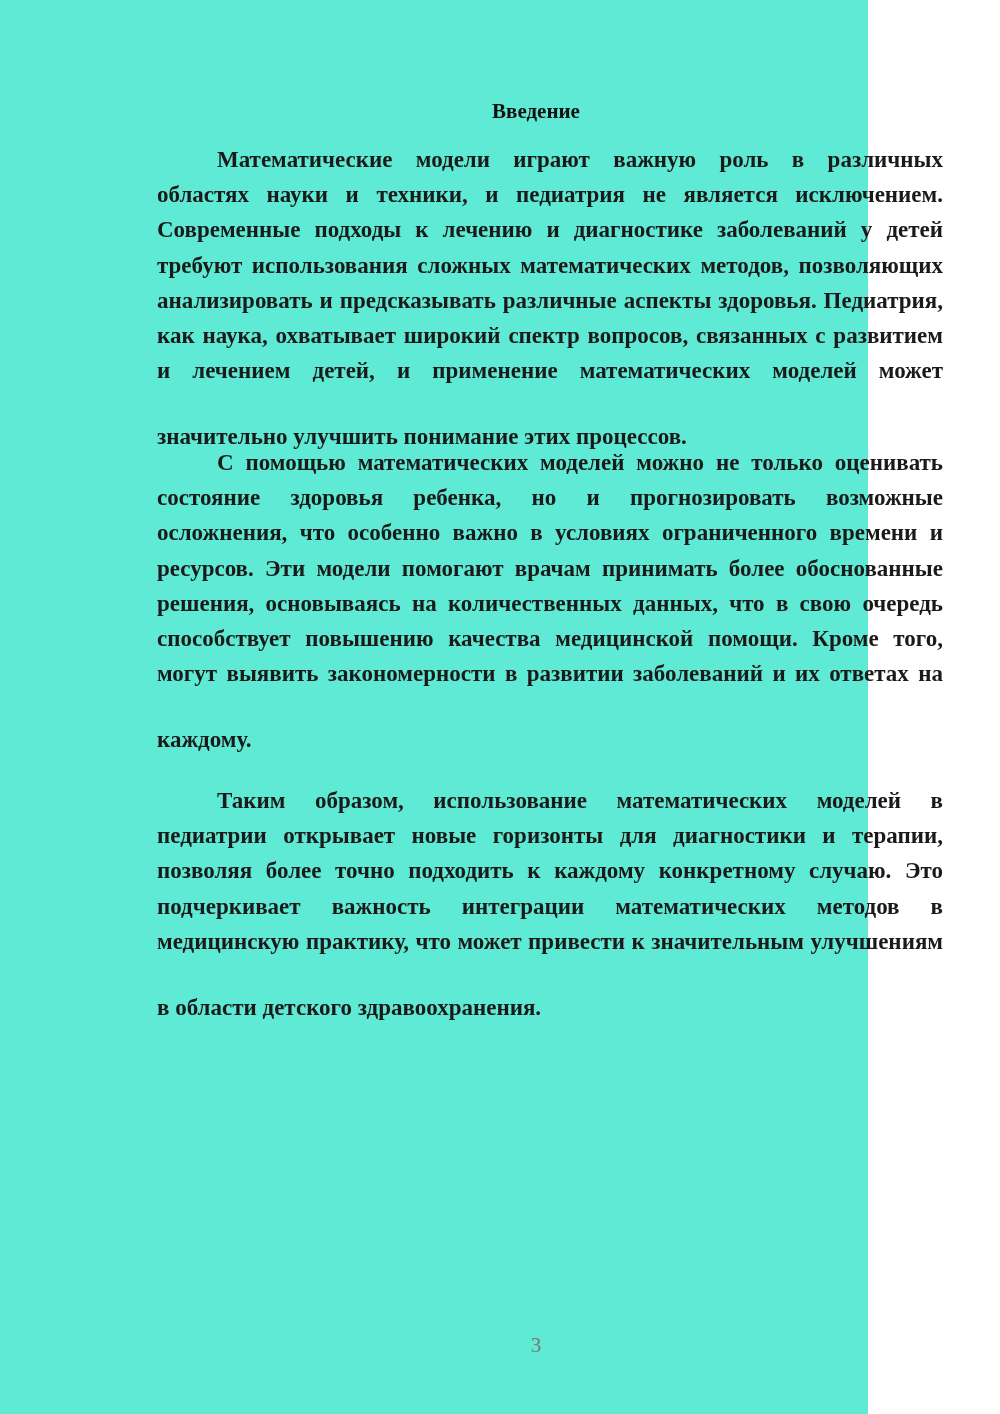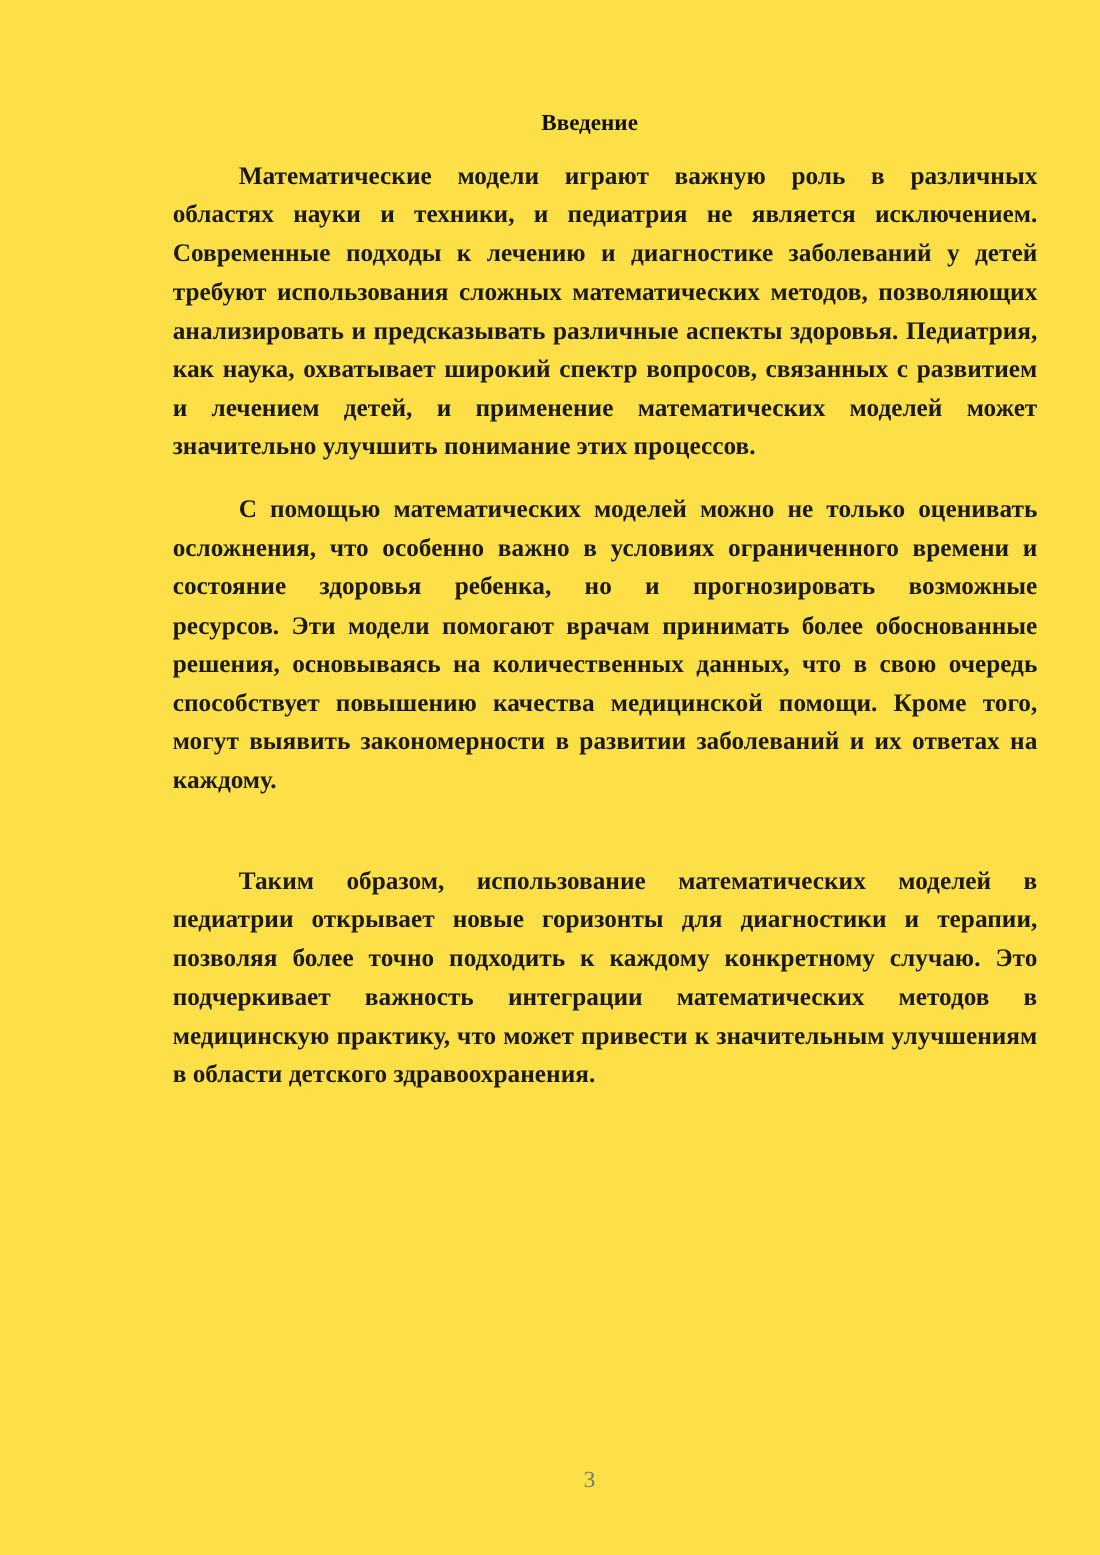--- a/index.html
+++ b/index.html
@@ -11,23 +11,23 @@
       width: 1000px;
       height: 1414px;
       position: relative;
       overflow: hidden;
       font-family: "Liberation Serif", "DejaVu Serif", serif;
       color: #1a1a1a;
     }
     .page {
       position: absolute;
       left: 0; top: 0;
-      width: 1000px;
+      width: 868px;
       height: 1414px;
-      background: #fde047;
+      background: #5eead4;
     }
     .heading {
       position: absolute;
       top: 97px;
       left: 0;
       width: 1072px;
       text-align: center;
       font-weight: bold;
       font-size: 21px;
       line-height: 28px;
@@ -47,20 +47,21 @@
       white-space: nowrap;
       text-align: justify;
       text-align-last: justify;
       overflow: visible;
     }
     .line.first {
       text-indent: 60px;
     }
     .line.last {
       text-align-last: left;
+      margin-top: 31px;
     }
     #para-1 { top: 142px; }
     #para-2 { top: 445px; }
     #para-3 { top: 783px; }
     .page-number {
       position: absolute;
       top: 1333px;
       left: 0;
       width: 1072px;
       text-align: center;
@@ -81,22 +82,22 @@
     <span class="line">Современные подходы к лечению и диагностике заболеваний у детей</span>
     <span class="line">требуют использования сложных математических методов, позволяющих</span>
     <span class="line">анализировать и предсказывать различные аспекты здоровья. Педиатрия,</span>
     <span class="line">как наука, охватывает широкий спектр вопросов, связанных с развитием</span>
     <span class="line">и лечением детей, и применение математических моделей может</span>
     <span class="line last">значительно улучшить понимание этих процессов.</span>
   </div>
 
   <div class="body-text" id="para-2">
     <span class="line first">С помощью математических моделей можно не только оценивать</span>
+    <span class="line">состояние здоровья ребенка, но и прогнозировать возможные</span>
     <span class="line">осложнения, что особенно важно в условиях ограниченного времени и</span>
-    <span class="line">состояние здоровья ребенка, но и прогнозировать возможные</span>
     <span class="line">ресурсов. Эти модели помогают врачам принимать более обоснованные</span>
     <span class="line">решения, основываясь на количественных данных, что в свою очередь</span>
     <span class="line">способствует повышению качества медицинской помощи. Кроме того,</span>
     <span class="line">могут выявить закономерности в развитии заболеваний и их ответах на</span>
     <span class="line last">каждому.</span>
   </div>
 
   <div class="body-text" id="para-3">
     <span class="line first">Таким образом, использование математических моделей в</span>
     <span class="line">педиатрии открывает новые горизонты для диагностики и терапии,</span>

